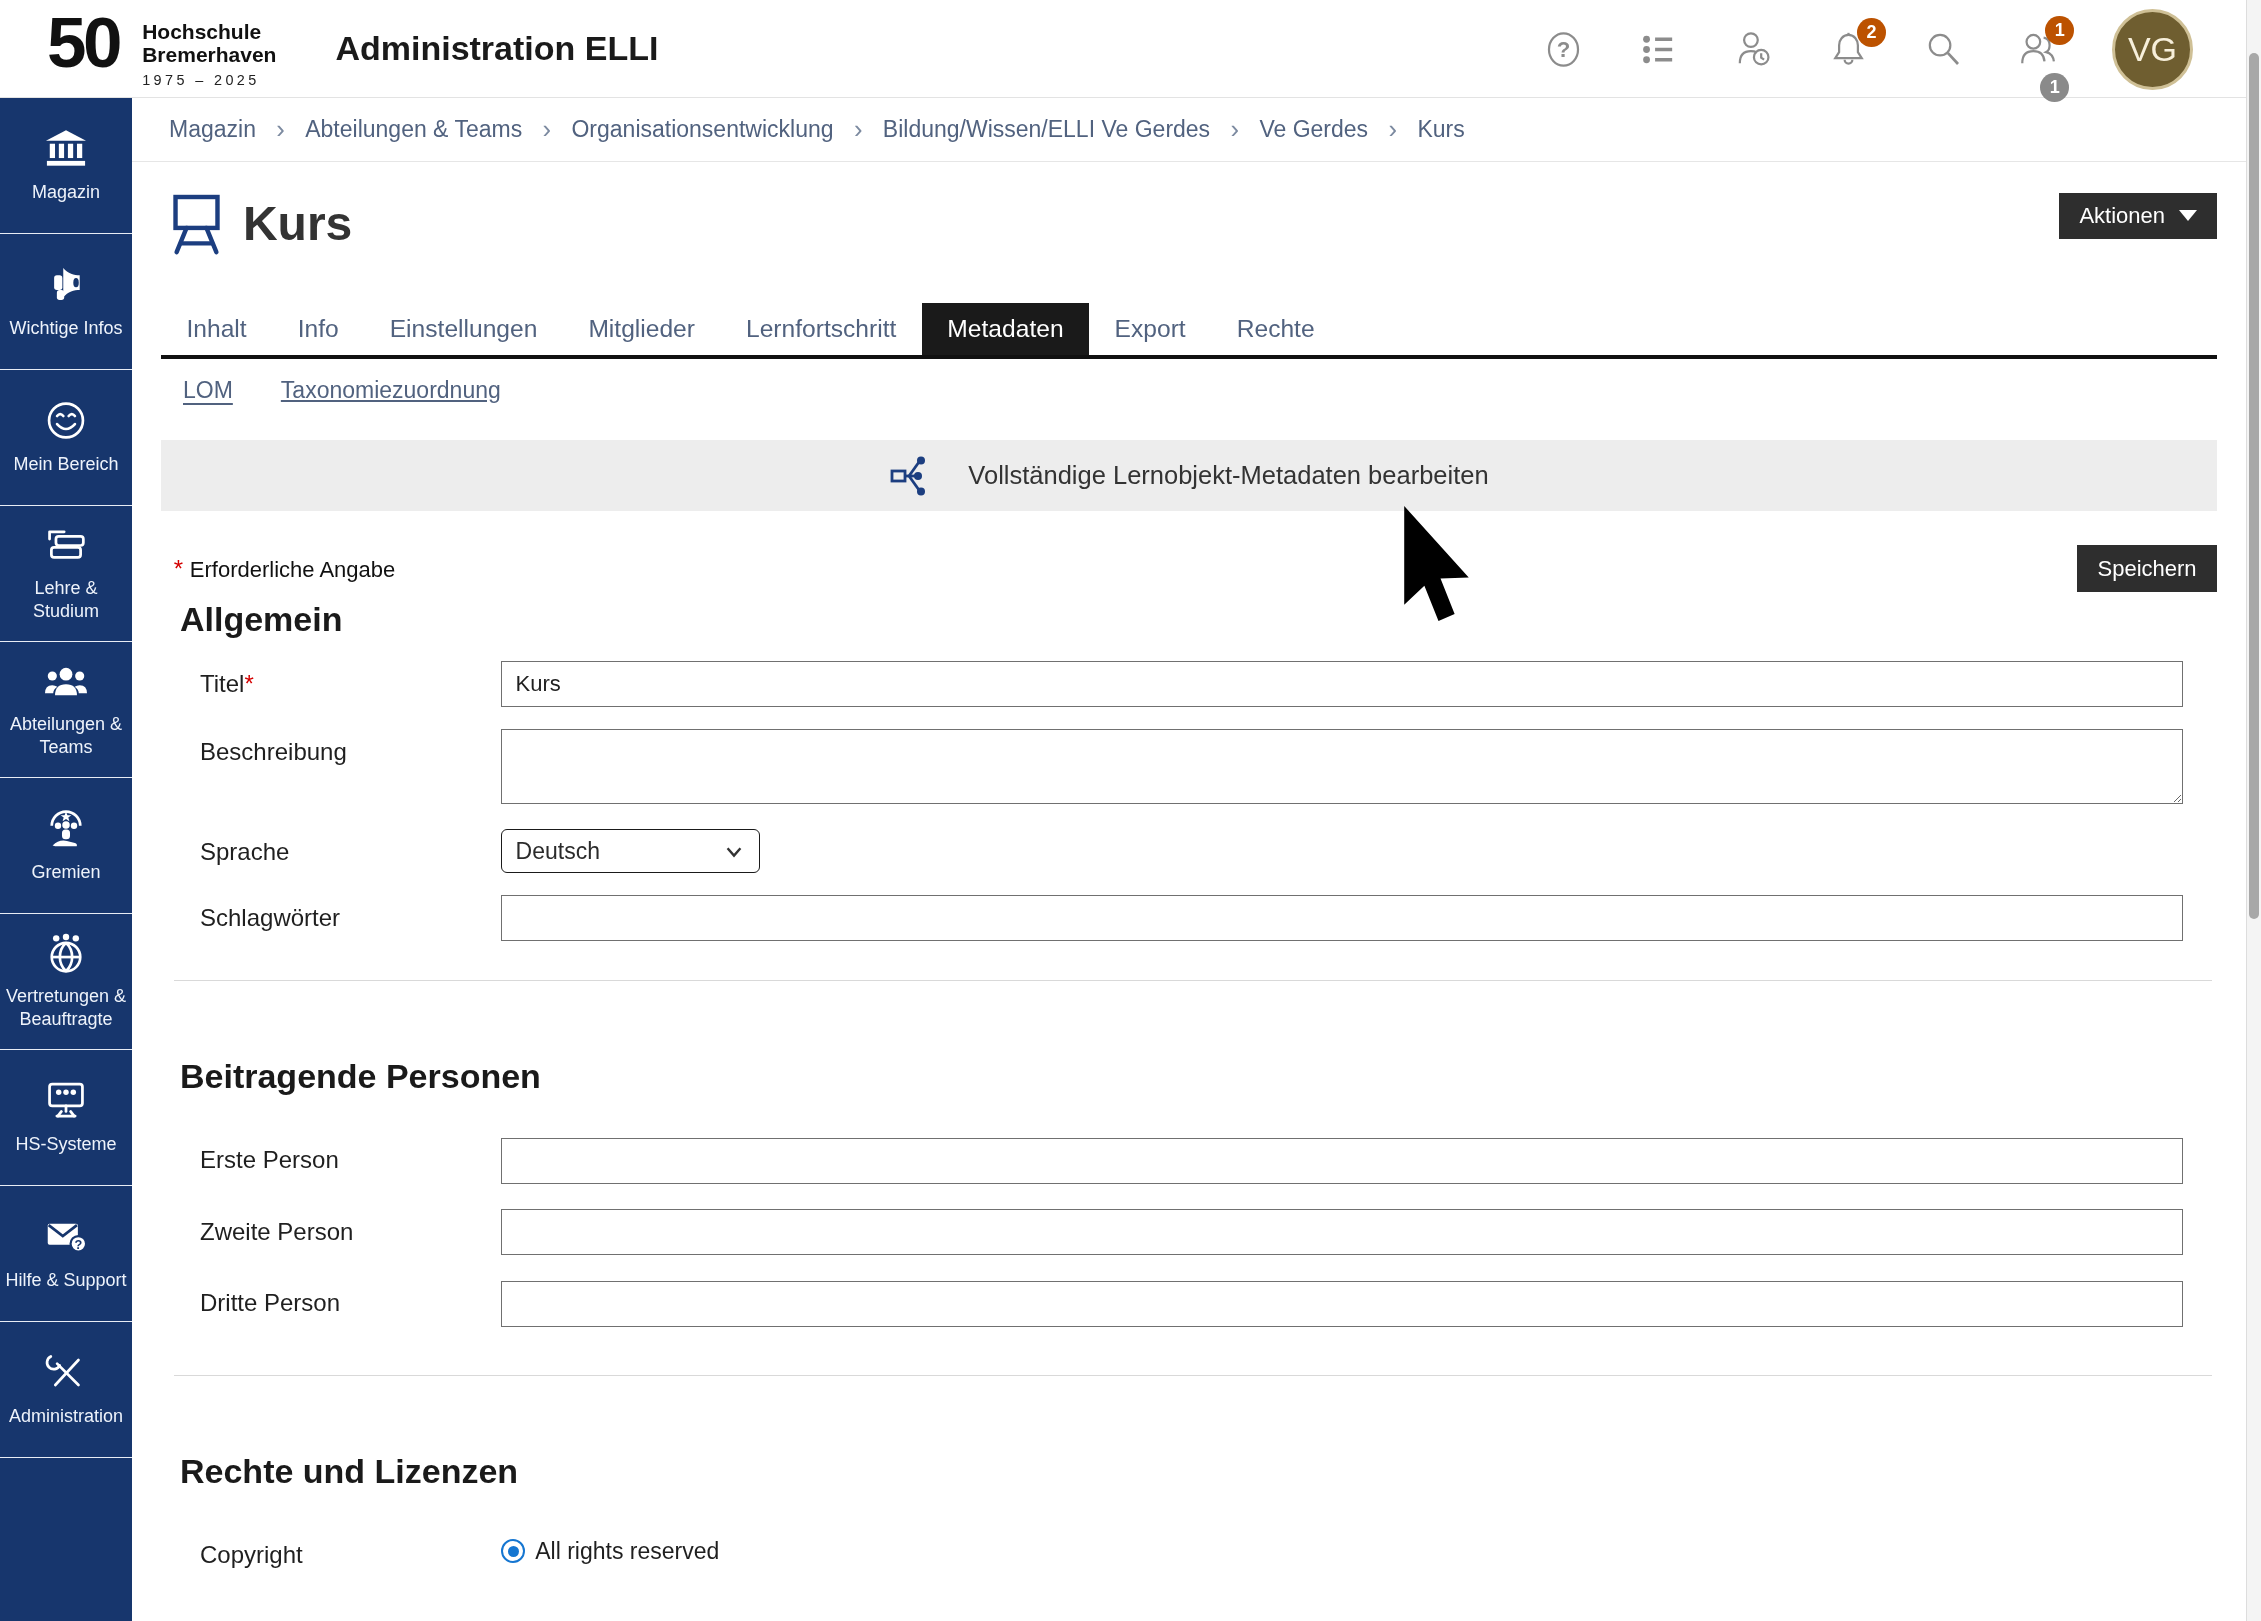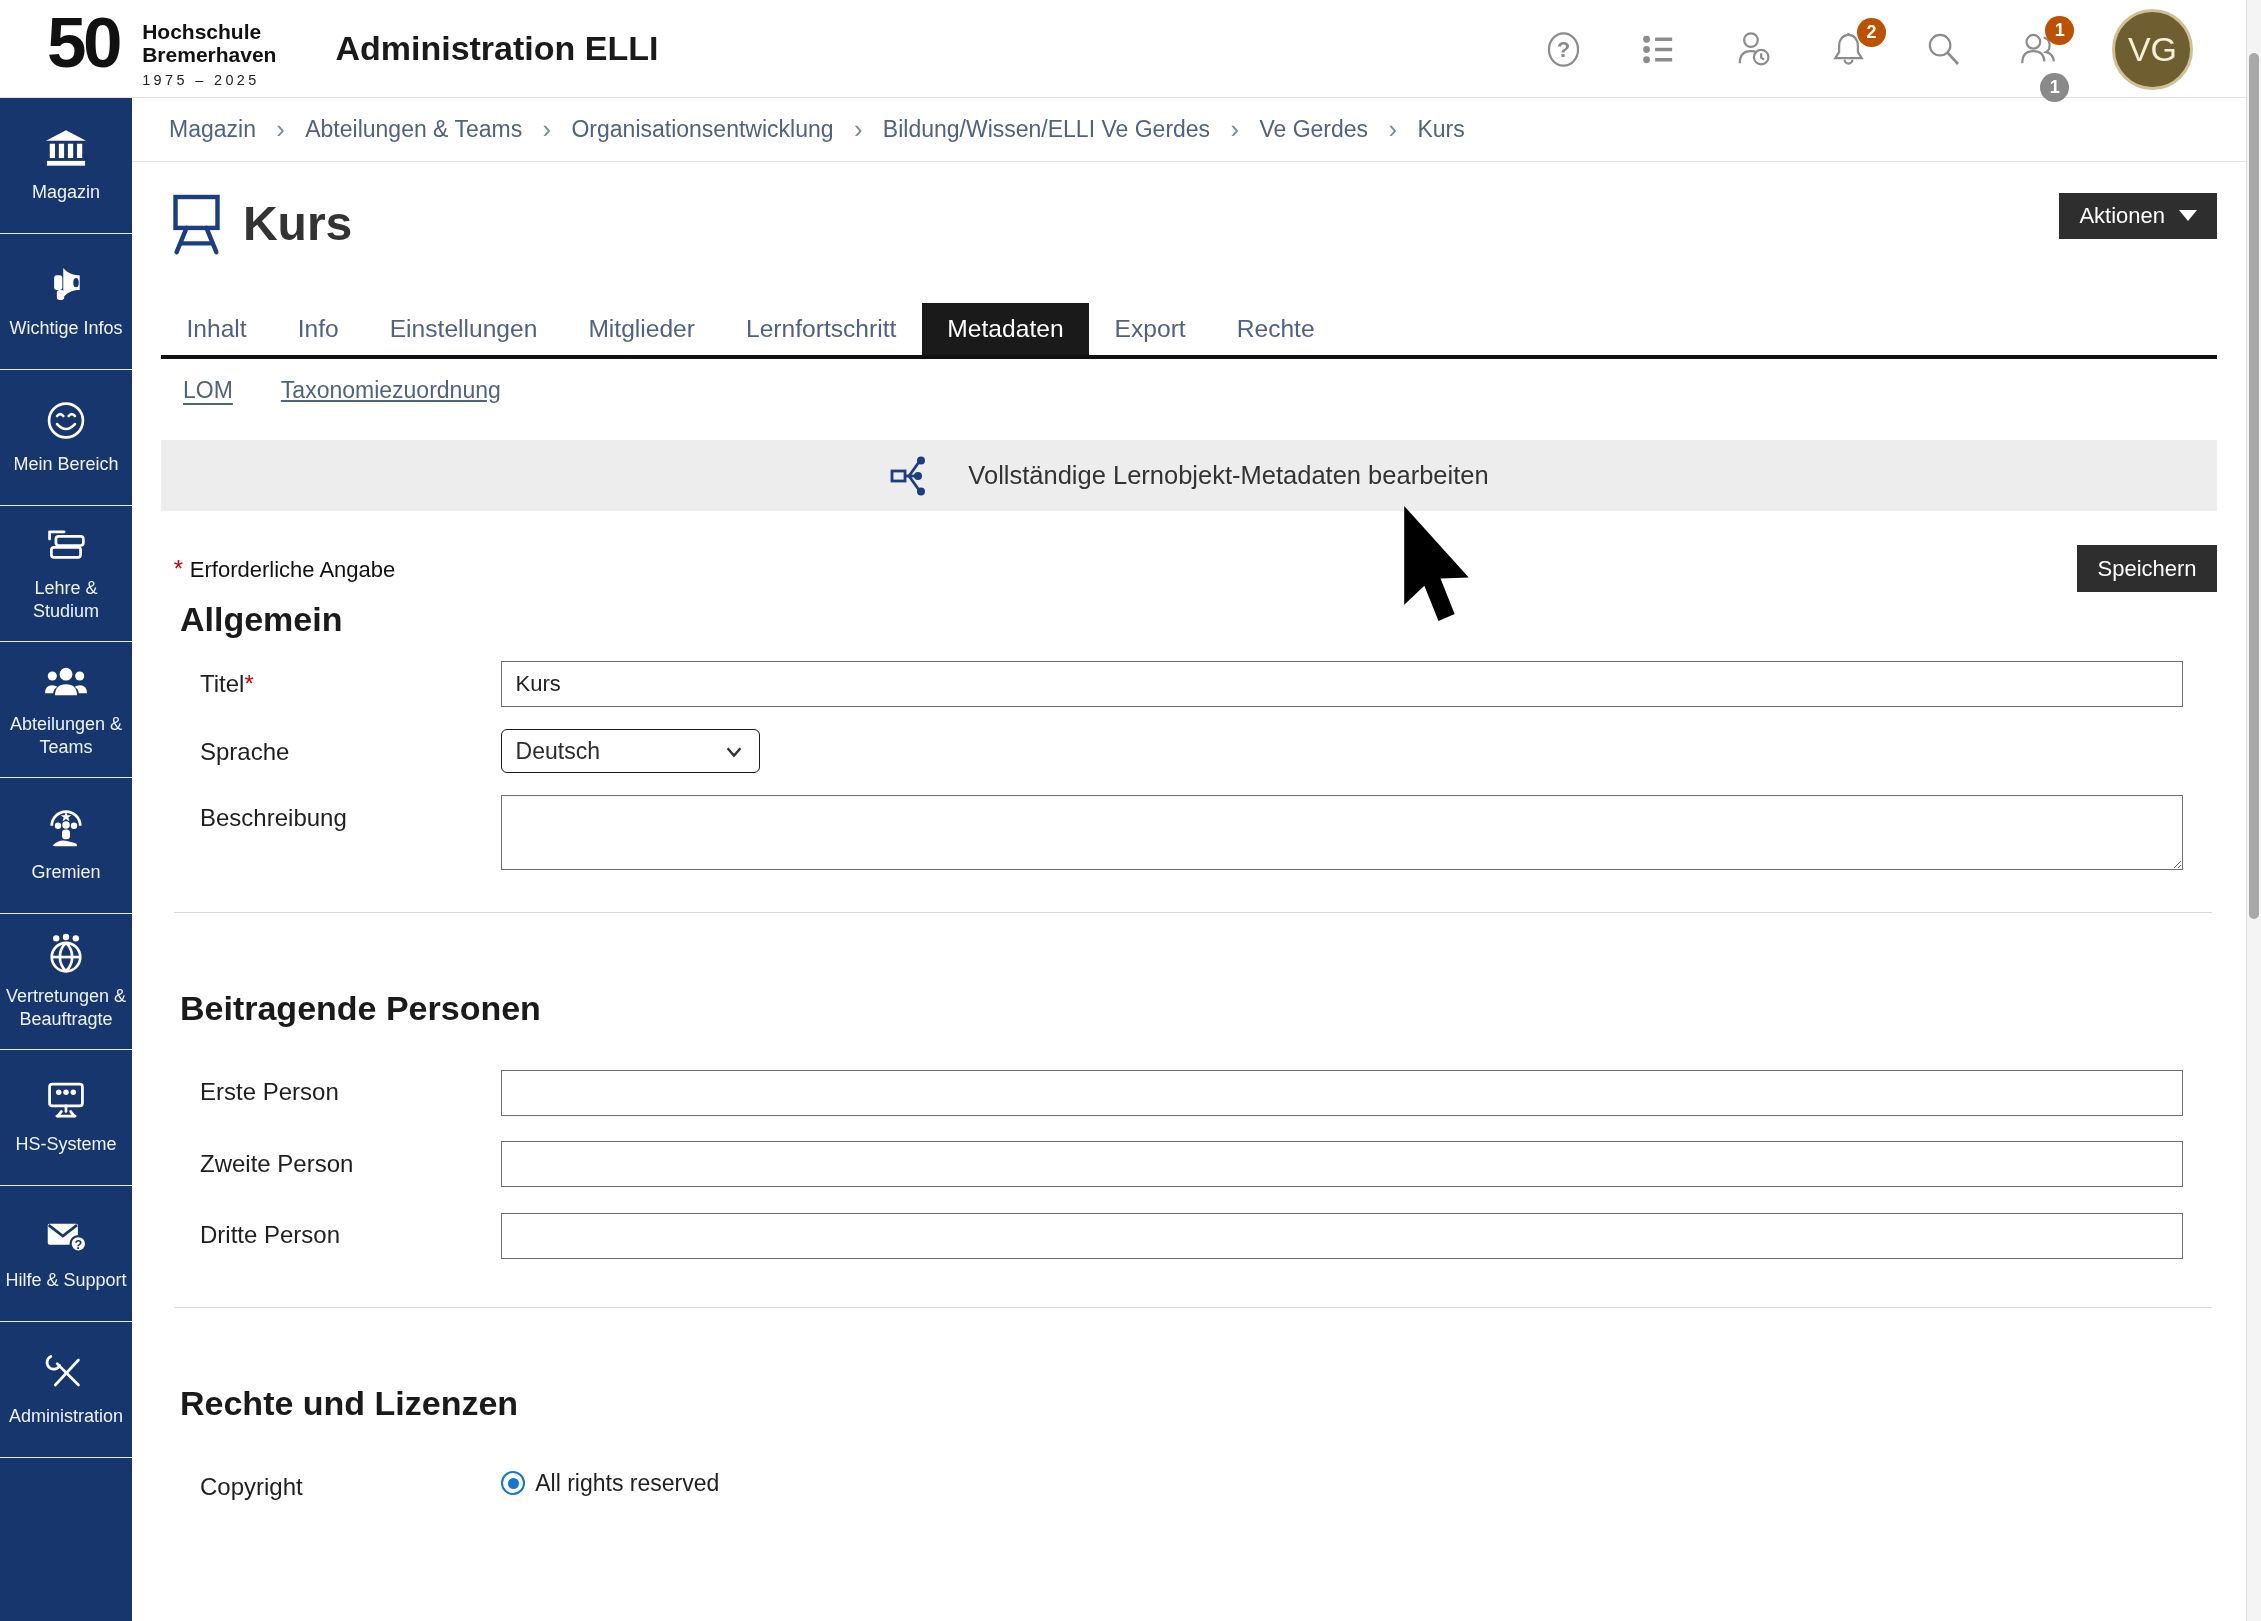--- a/index.html
+++ b/index.html
@@ -406,38 +406,44 @@
     <div class="form-row">
       <div class="form-label">
         <span>Titel</span><span class="req-star" style="margin:0">*</span>
       </div>
       <div class="form-field">
         <input class="text-input" type="text" value="Kurs" style="">
       </div>
     </div>
 
     <div class="form-row">
+      <div class="form-label">Beschreibung</div>
+      <div class="form-field">
+        <textarea class="textarea" style=""></textarea>
+      </div>
+    </div>
+
+    <div class="form-row">
       <div class="form-label">Sprache</div>
       <div class="form-field">
         <div class="select-box">
           <span>Deutsch</span>
           <svg viewBox="0 0 24 24">
               <path d="M5 9 l7 8 7-8"></path>
             </svg>
         </div>
       </div>
     </div>
 
     <div class="form-row">
-      <div class="form-label">Beschreibung</div>
+      <div class="form-label">Schlagwörter</div>
       <div class="form-field">
-        <textarea class="textarea" style=""></textarea>
-      </div>
-    </div>
-
+        <input class="text-input" type="text" value="" style="">
+      </div>
+    </div>
 
     <div class="divider div-1"></div>
 
     <div class="section-heading mt-section">Beitragende Personen</div>
 
     <div class="form-row mt-rows">
       <div class="form-label">Erste Person</div>
       <div class="form-field"><input class="text-input" type="text" style=""></div>
     </div>
     <div class="form-row gap-30">

